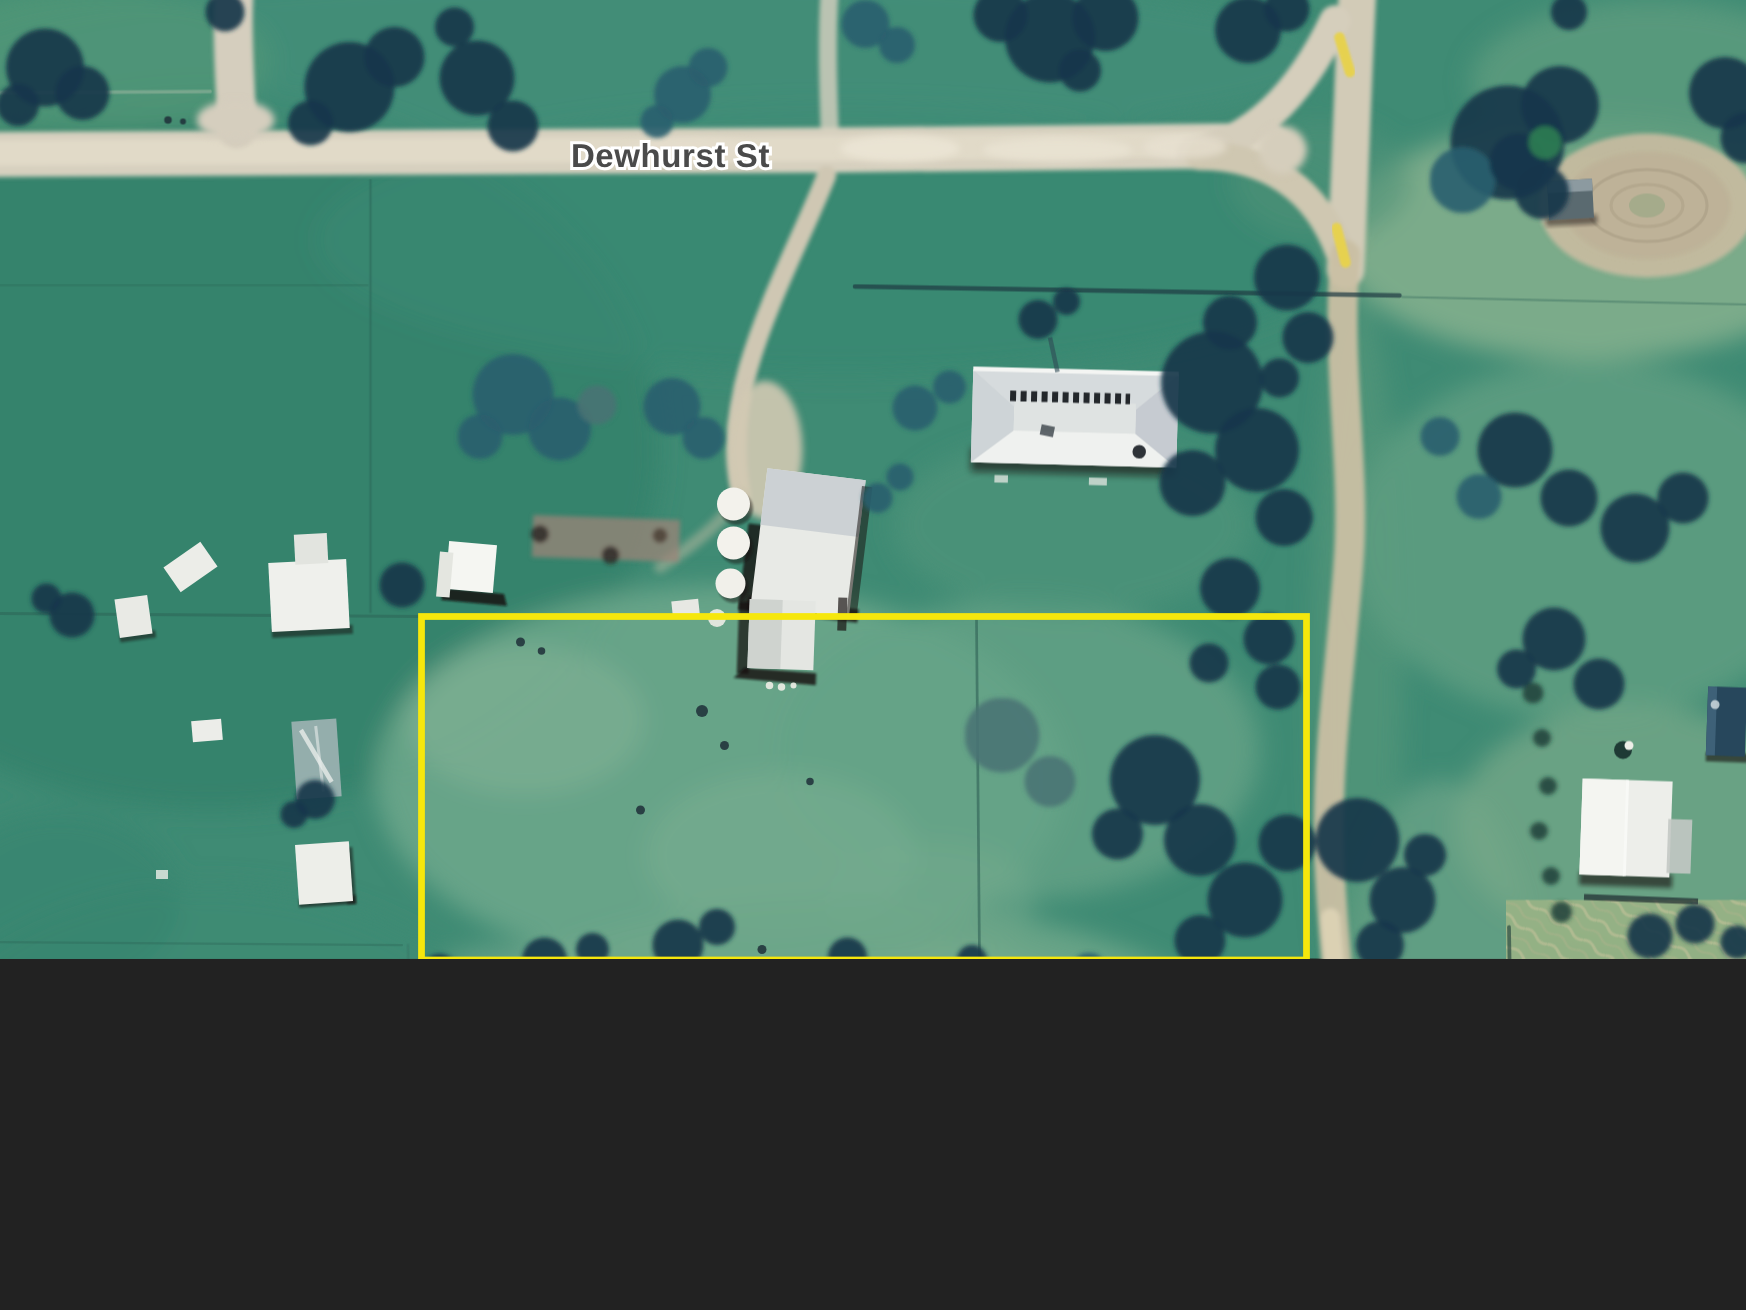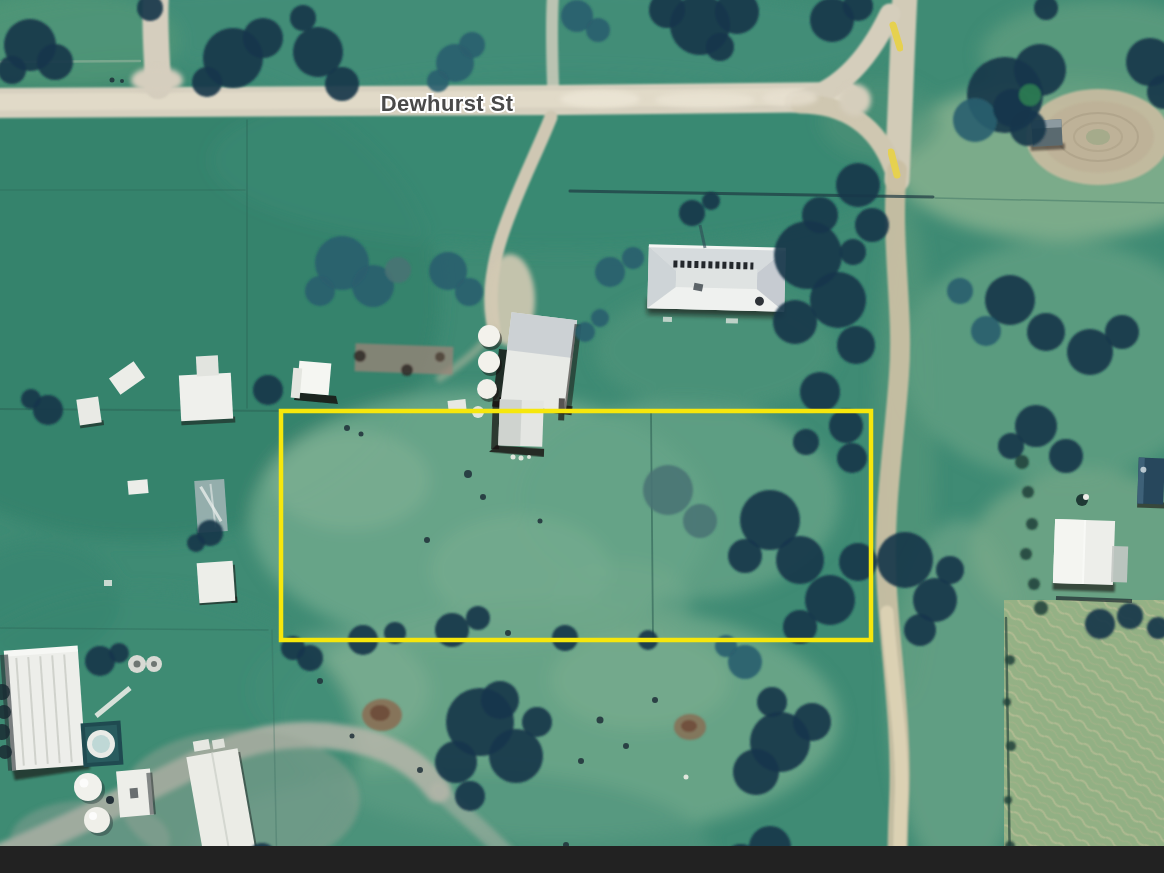--- a/index.html
+++ b/index.html
@@ -4,21 +4,21 @@
 <style>
   :root{
     --grass-teal:#3F8B74; --grass-dark-teal:#35826C; --grass-sage:#6CA68B;
     --grass-light:#82B194; --paddock-light:#7EAD8B; --field-mown:#97B285;
     --road-sealed:#D7D0BF; --road-dirt:#C9BFA3; --road-marking:#E6D14F;
     --tree-navy:#17364B; --tree-teal:#2A5E6E; --roof-white:#EDEFEA;
     --roof-gray:#C9CED2; --shadow-dark:#13100E; --pool-teal:#2A5D60;
     --highlight-yellow:#F6E70C; --label-fill:#4A4A4A; --label-halo:#FFFFFF;
   }
   html,body{margin:0;padding:0;background:#222;}
-  .stage{position:relative;width:1164px;height:846px;overflow:hidden;}
+  .stage{position:relative;width:1164px;height:639px;overflow:hidden;}
   .stage svg{position:absolute;left:0;top:0;display:block;}
   .tn{fill:var(--tree-navy);opacity:.92}
   .tt{fill:var(--tree-teal);opacity:.9}
   .tg{fill:#4A7374;opacity:.88}
   .bush{fill:#1E4038;opacity:.85}
   .dot{fill:#1E2F38;opacity:.85}
   .wdot{fill:#EDEDE6;opacity:.9}
   .shad{fill:var(--shadow-dark)}
   .street-label{
     font-family:"Liberation Sans","DejaVu Sans",sans-serif;

